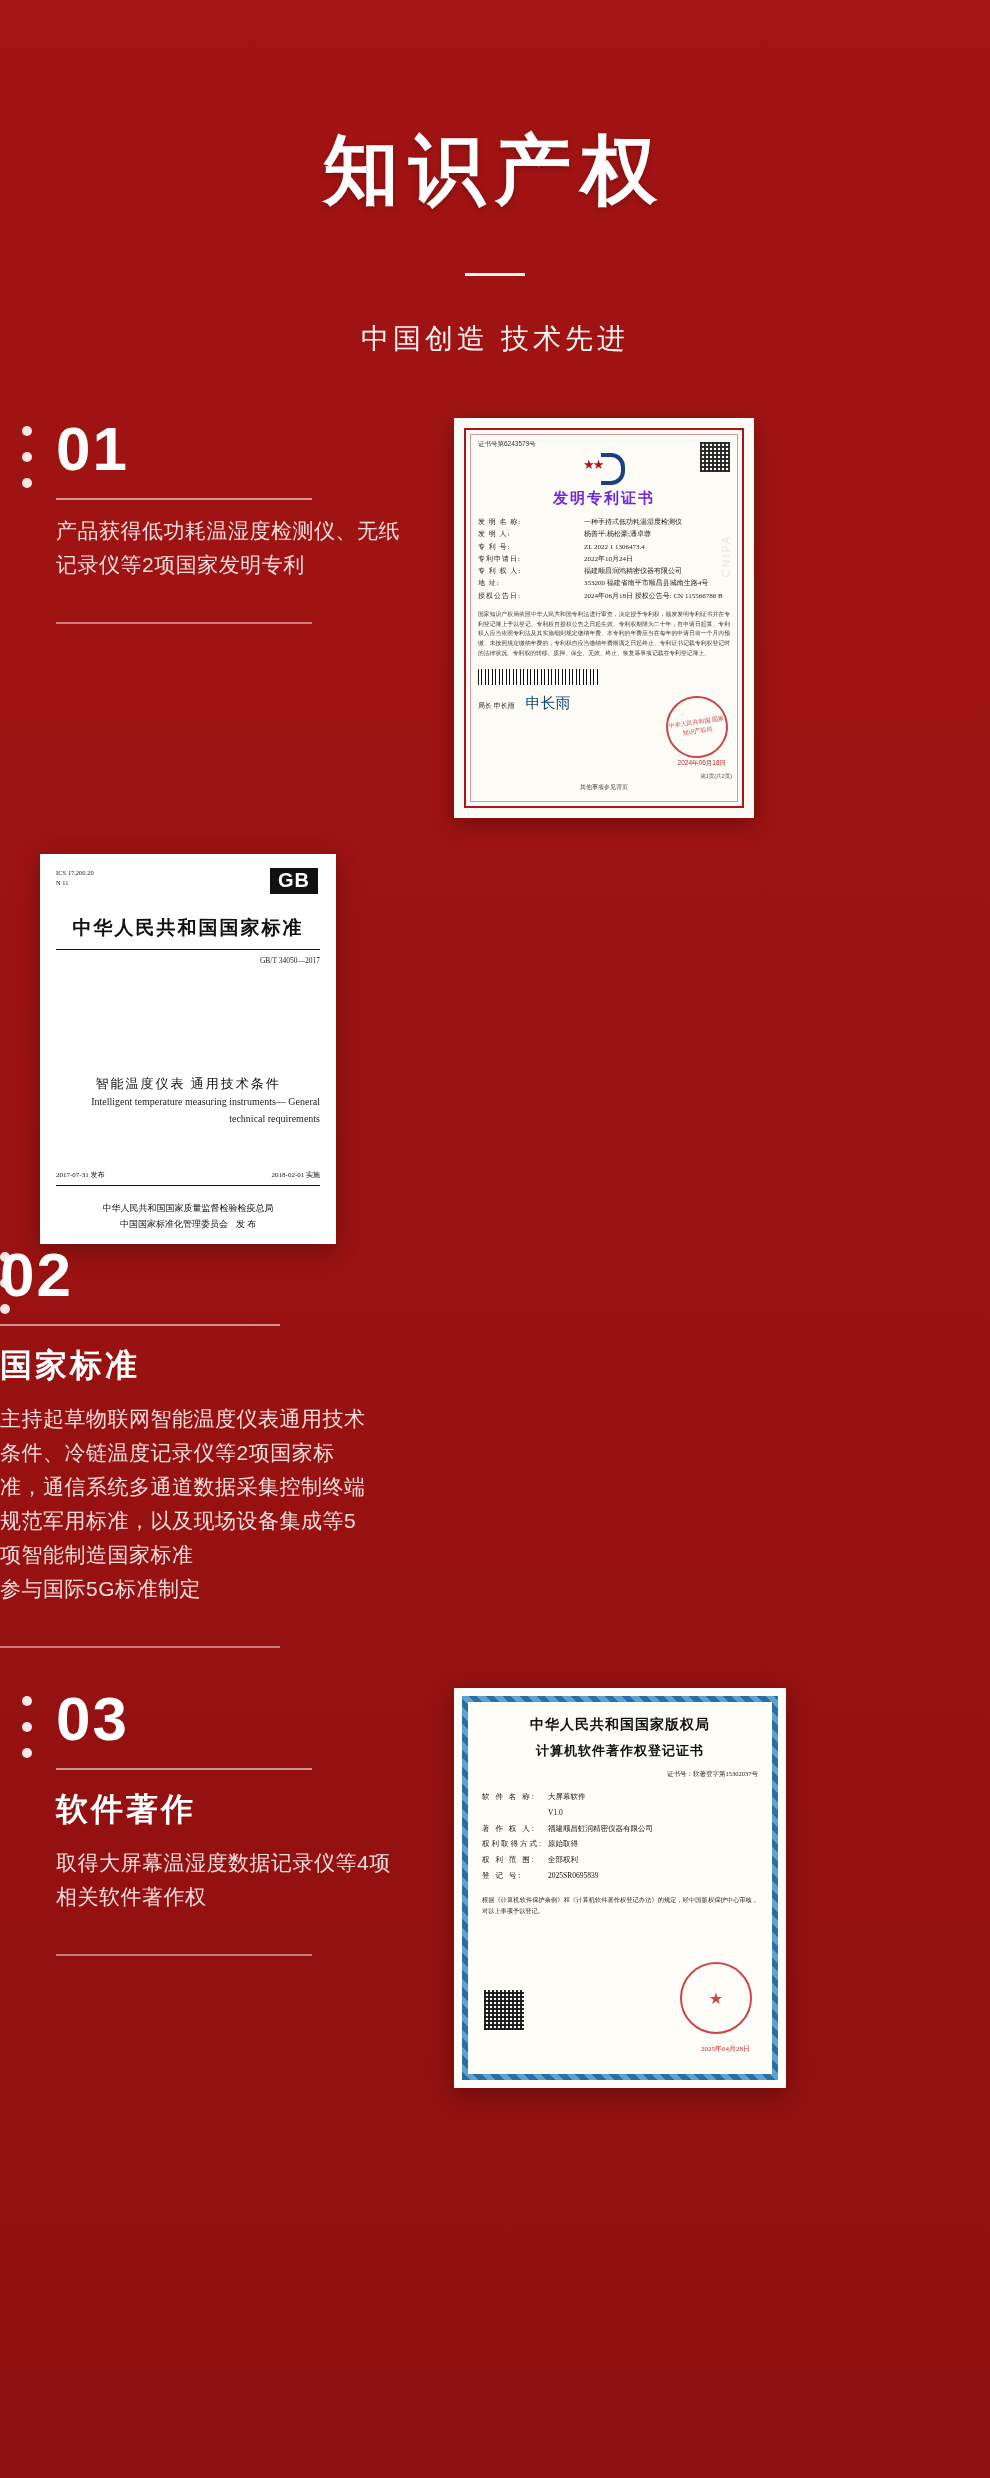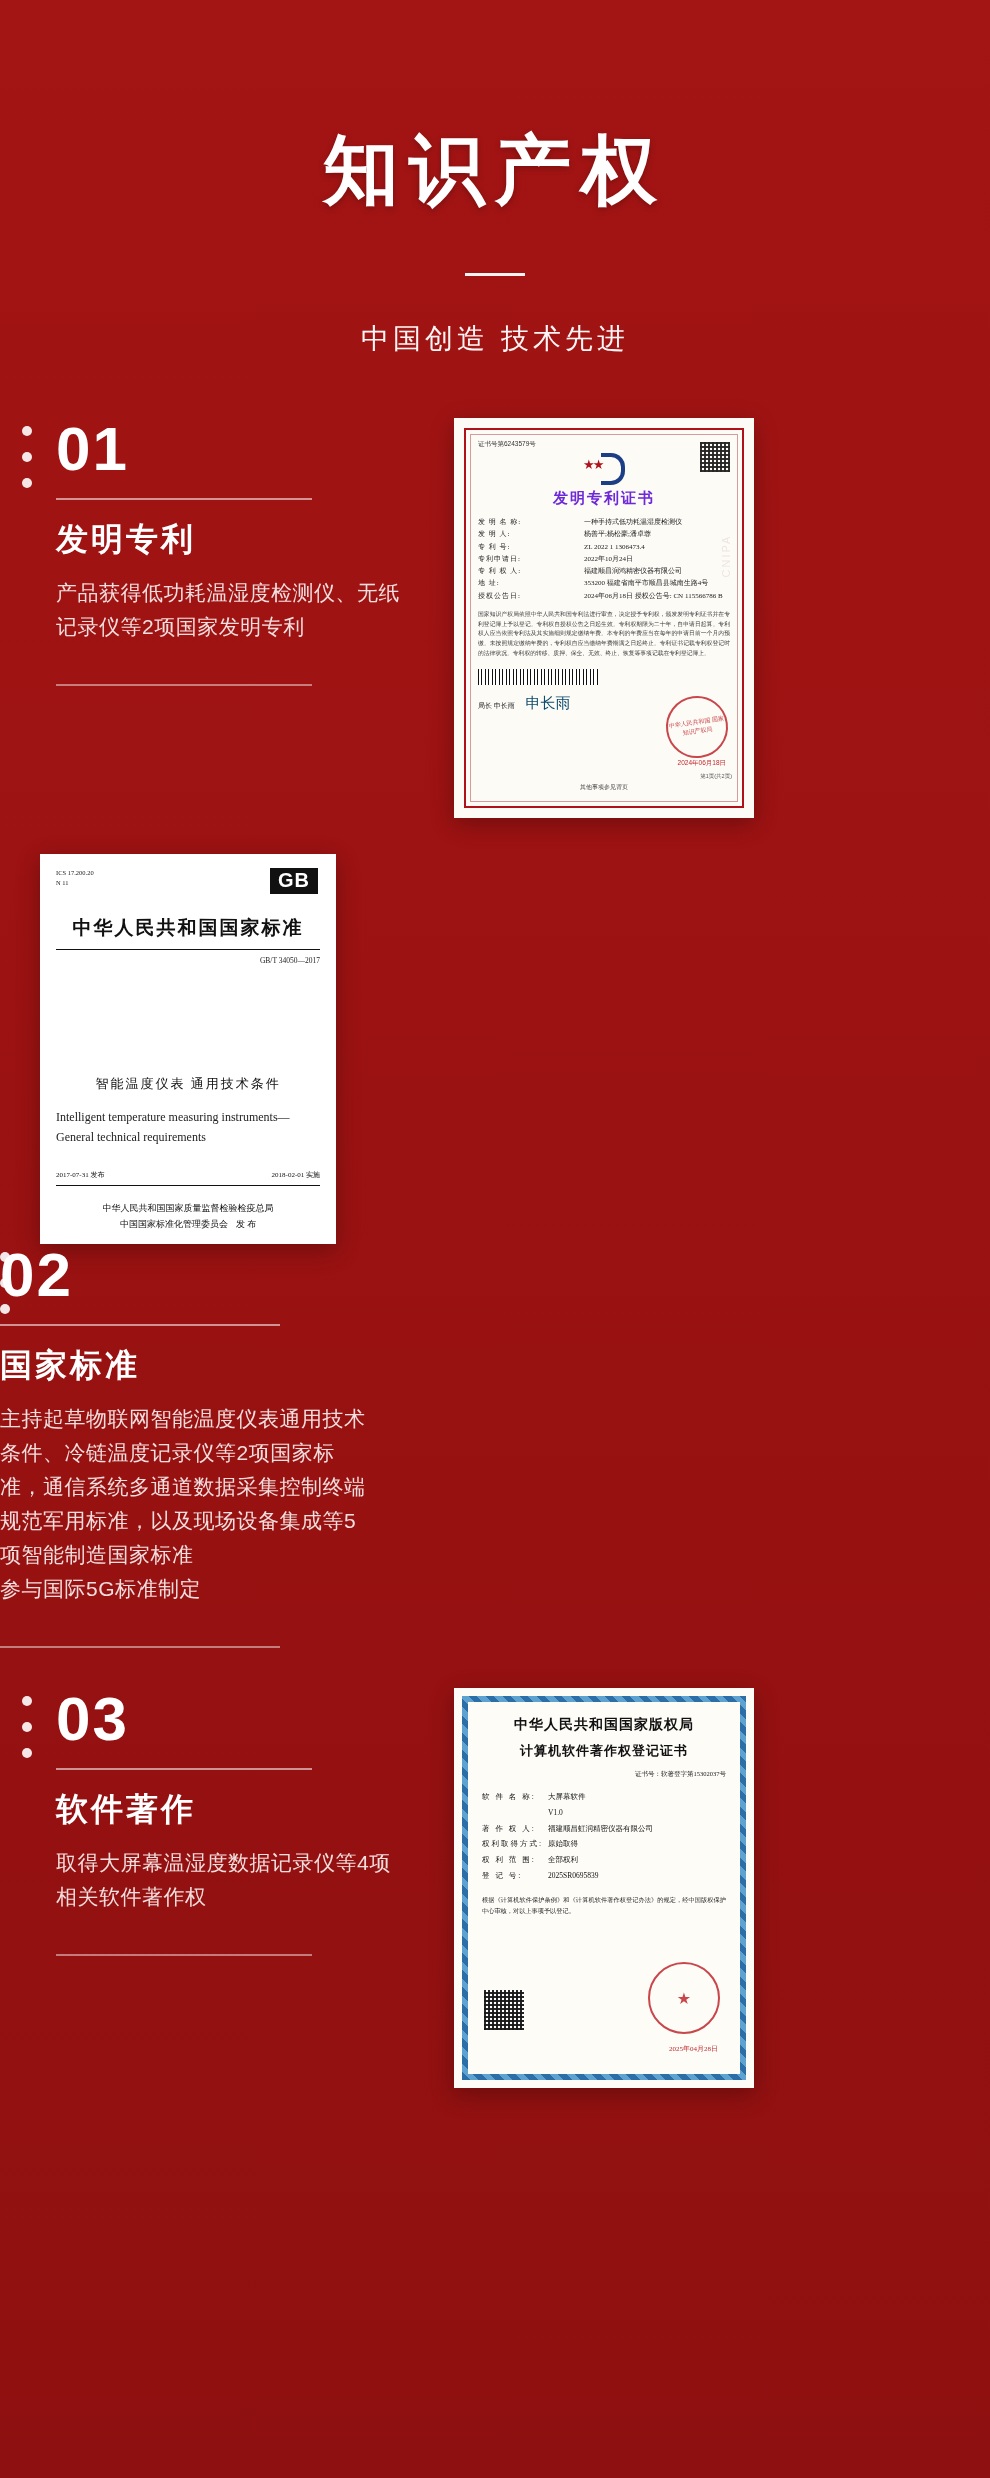--- a/index.html
+++ b/index.html
@@ -280,42 +280,41 @@
   .c2-line { margin-top: 8px; height: 1px; background: #111; }
   .c2-code { margin-top: 6px; text-align: right; font-size: 7.5px; color: #222; }
   .c2-title {
     margin-top: 110px;
     text-align: center;
     font-size: 13px;
     letter-spacing: 2px;
     color: #111;
   }
   .c2-en {
-    margin-top: 14px;
-    text-align: left;
-    font-size: 12px;
+    text-align: right;
+    font-size: 10px;
     color: #222;
     line-height: 1.7;
   }
   .c2-dates {
     position: absolute;
     left: 16px; right: 16px; bottom: 64px;
     display: flex; justify-content: space-between;
     font-size: 7px; color: #111;
   }
   .c2-line2 { position: absolute; left: 16px; right: 16px; bottom: 58px; height: 1px; background: #111; }
   .c2-org {
     position: absolute; left: 0; right: 0; bottom: 12px;
     text-align: center; font-size: 9px; line-height: 1.8; color: #111;
   }
   .c2-org .pub { margin-left: 8px; }
 
   
   .cert3 {
-    width: 300px;
+    width: 332px;
     height: 400px;
     margin-left: 24px;
     background: #fdfcf7;
     padding: 8px;
     position: relative;
   }
   .c3-border {
     height: 100%;
     border: 6px solid #2c6fa8;
     border-image: repeating-linear-gradient(45deg,#2c6fa8 0 6px,#5ea3d0 6px 12px) 6;
@@ -378,21 +377,20 @@
 
   <div class="section sec1">
     <div class="text-col left">
       <div class="dots">
           <span></span>
           <span></span>
           <span></span>
         </div>
       <div class="num">01</div>
       <div class="divider"></div>
-      <div class="stitle">发明专利</div>
       <div class="sbody">产品获得低功耗温湿度检测仪、无纸记录仪等2项国家发明专利</div>
       <div class="endrule"></div>
     </div>
 
     <div class="cert cert1">
       <div class="c1-inner">
         <div class="wm" style="right:-6px; top:120px;">CNIPA</div>
         <div class="c1-serial">证书号第6243579号</div>
         <div class="c1-qr"></div>
         <div class="c1-logo">

